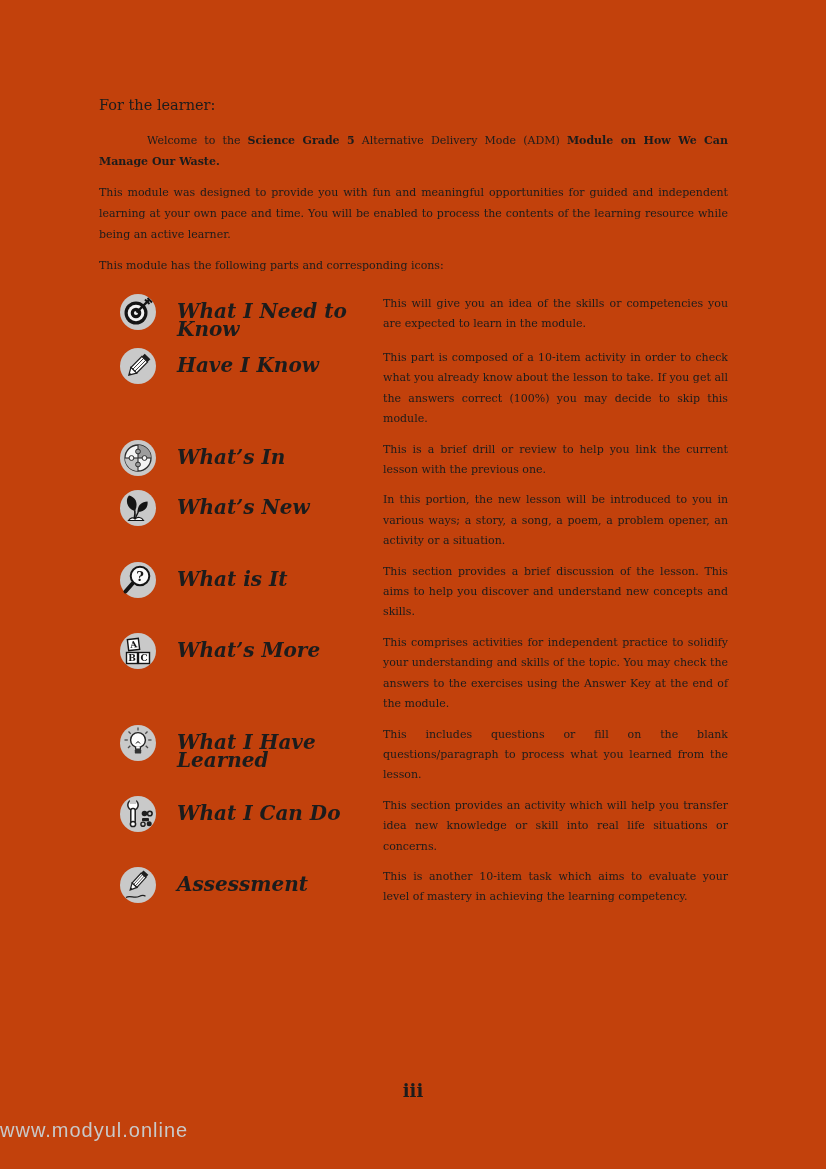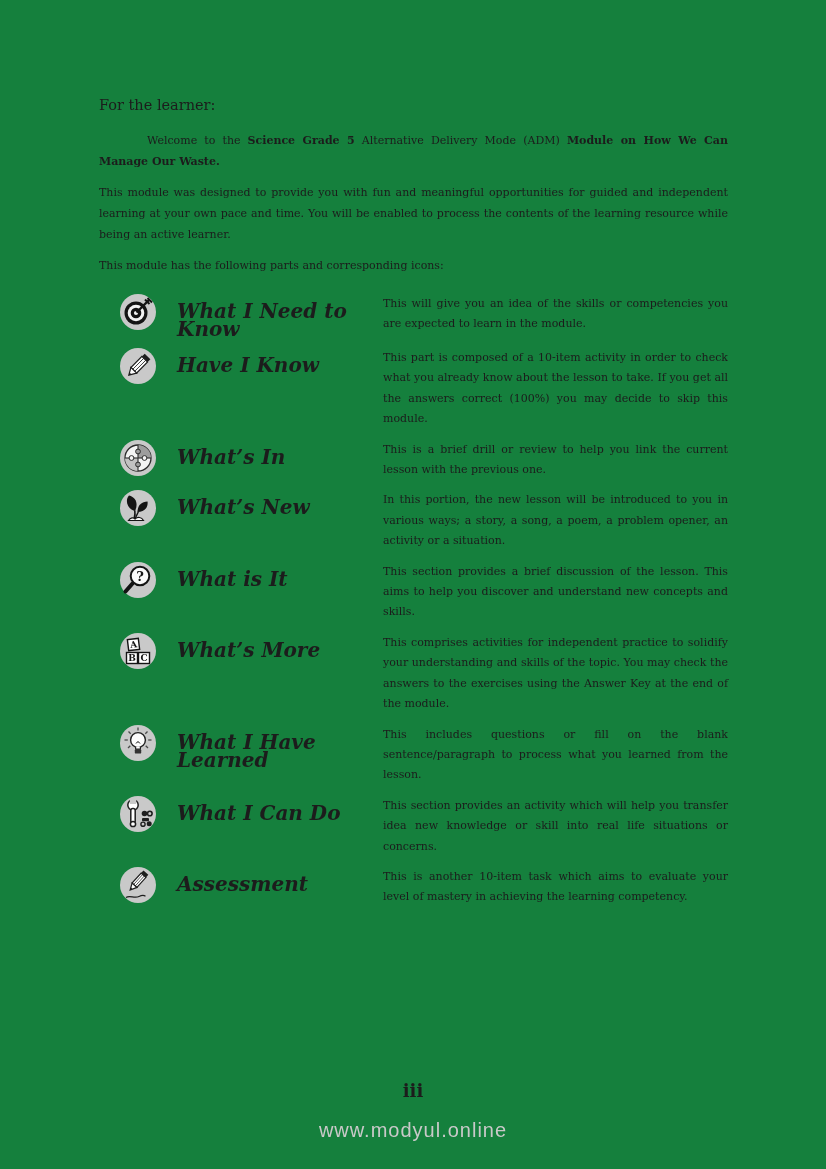--- a/index.html
+++ b/index.html
@@ -1,19 +1,19 @@
 <!DOCTYPE html>
 <html><head>
 <meta charset="utf-8">
 <style>
   html,body{margin:0;padding:0;background:#ffffff;}
   .page{
     position:relative;
     width:826px;height:1169px;
-    background:#15803d;
+    background:#c2410c;
     font-family:"DejaVu Serif", "Liberation Serif", serif;
     color:#1c1c1c;
     overflow:hidden;
   }
   .content{
     position:absolute;
     left:99px;top:95px;
     width:629px;
   }
   .heading{
@@ -60,21 +60,21 @@
   .page-number{
     position:absolute;
     left:0;right:0;top:1080px;
     text-align:center;
     font-size:18px;
     font-weight:bold;
   }
   .watermark{
     position:absolute;
     left:0;right:0;top:1119px;
-    text-align:center;
+    text-align:left;
     font-family:"Liberation Sans", "DejaVu Sans", sans-serif;
     font-size:20px;
     letter-spacing:1px;
     color:#c9c9c9;
   }
 </style>
 </head>
 <body>
 
 <div class="page">
@@ -210,21 +210,21 @@
                 <line x1="28" y1="23" x2="25.7" y2="20.8"></line>
               </g>
               <circle cx="18" cy="15" r="7.4" fill="#fcfcfc" stroke="#222222" stroke-width="1.4"></circle>
               <path d="M16,18.5 q2,-3.5 4,0" fill="none" stroke="#222222" stroke-width="1"></path>
               <path d="M15.6,21.4 L15.6,24 L20.4,24 L20.4,21.4" fill="#fcfcfc" stroke="#222222" stroke-width="1.2"></path>
               <rect x="14.8" y="24" width="6.4" height="4.6" rx="1.2" fill="#333333"></rect>
             </svg>
           </div>
         </div>
         <div class="guide-label">What I Have Learned</div>
-        <div class="guide-desc">This includes questions or fill on the blank sentence/paragraph to process what you learned from the lesson.</div>
+        <div class="guide-desc">This includes questions or fill on the blank questions/paragraph to process what you learned from the lesson.</div>
       </div>
 
       <div class="guide-row">
         <div class="icon-cell">
           <div class="icon-circle">
             <svg viewBox="0 0 36 36">
               <circle cx="13" cy="9" r="5.2" fill="#ffffff" stroke="#1e1e1e" stroke-width="1.5"></circle>
               <rect x="9.8" y="3" width="6.4" height="5" fill="#c9c9c9"></rect>
               <rect x="10.8" y="12.5" width="4.4" height="14.5" rx="2" fill="#ffffff" stroke="#1e1e1e" stroke-width="1.5"></rect>
               <circle cx="13" cy="28" r="2.6" fill="#ffffff" stroke="#1e1e1e" stroke-width="1.5"></circle>

